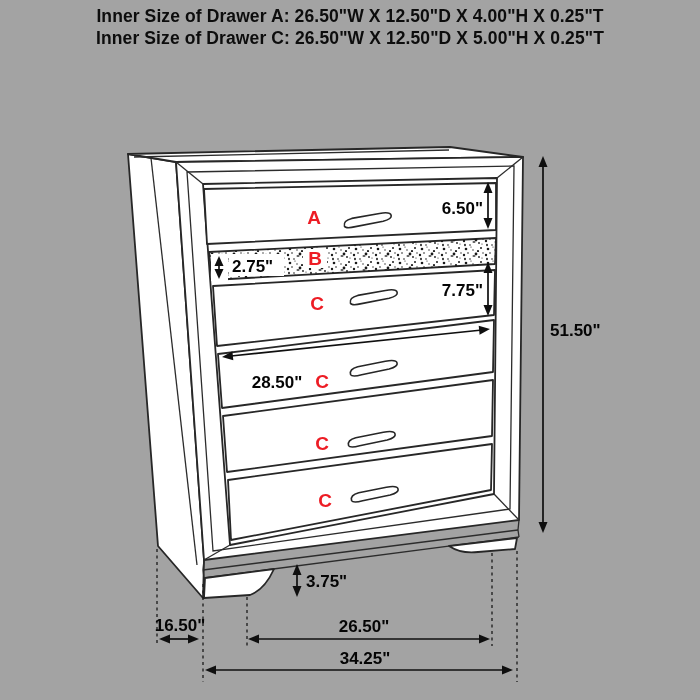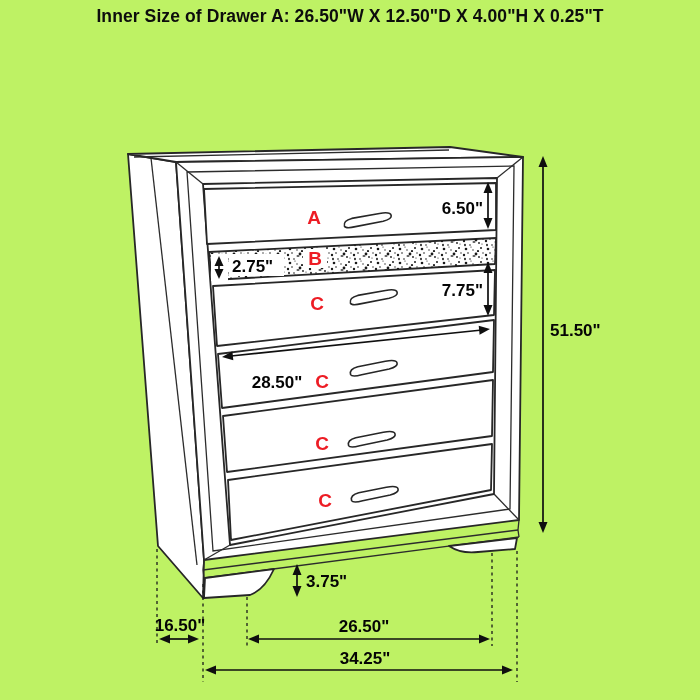--- a/index.html
+++ b/index.html
@@ -1,16 +1,16 @@
 <!DOCTYPE html>
 <html><head>
 <meta charset="utf-8">
 <style>
   html,body{margin:0;padding:0;background:#fff;}
-  #canvas{position:relative;width:700px;height:700px;background:#bef264;overflow:hidden;
+  #canvas{position:relative;width:700px;height:700px;background:#a3a3a3;overflow:hidden;
           font-family:"Liberation Sans",sans-serif;}
   #header{position:absolute;top:6px;left:0;width:700px;text-align:center;
           font-weight:bold;font-size:17.5px;line-height:21.5px;color:#0d0d0d;
           letter-spacing:0.1px;}
   #diagram{position:absolute;left:0;top:0;}
   .structure{fill:#ffffff;stroke:#272727;stroke-width:1.8;stroke-linejoin:round;}
   .thinline{fill:none;stroke:#2c2c2c;stroke-width:1.3;}
   .dimline{stroke:#0f0f0f;stroke-width:1.7;fill:none;}
   .arrowhead{fill:#0f0f0f;stroke:none;}
   .extline{stroke:#1a1a1a;stroke-width:1.3;fill:none;stroke-dasharray:3 3.5;}
@@ -19,20 +19,21 @@
   .halo{fill:#ffffff;stroke:none;}
   .handle{fill:#ffffff;stroke:#272727;stroke-width:1.6;stroke-linejoin:round;}
 </style>
 </head>
 <body>
 
 <div id="canvas">
 
   <div id="header">
     <div>Inner Size of Drawer A: 26.50"W X 12.50"D X 4.00"H X 0.25"T</div>
+    <div>Inner Size of Drawer C: 26.50"W X 12.50"D X 5.00"H X 0.25"T</div>
   </div>
 
   <svg id="diagram" width="700" height="700" viewBox="0 0 700 700">
     <defs>
       <pattern id="speckle" width="22" height="14" patternUnits="userSpaceOnUse">
         <circle cx="2" cy="3" r="1.2" fill="#1a1a1a"></circle>
         <circle cx="8" cy="7" r="0.8" fill="#1a1a1a"></circle>
         <circle cx="14" cy="2" r="1.4" fill="#1a1a1a"></circle>
         <circle cx="19" cy="10" r="1.0" fill="#1a1a1a"></circle>
         <circle cx="4" cy="11" r="1.3" fill="#1a1a1a"></circle>

